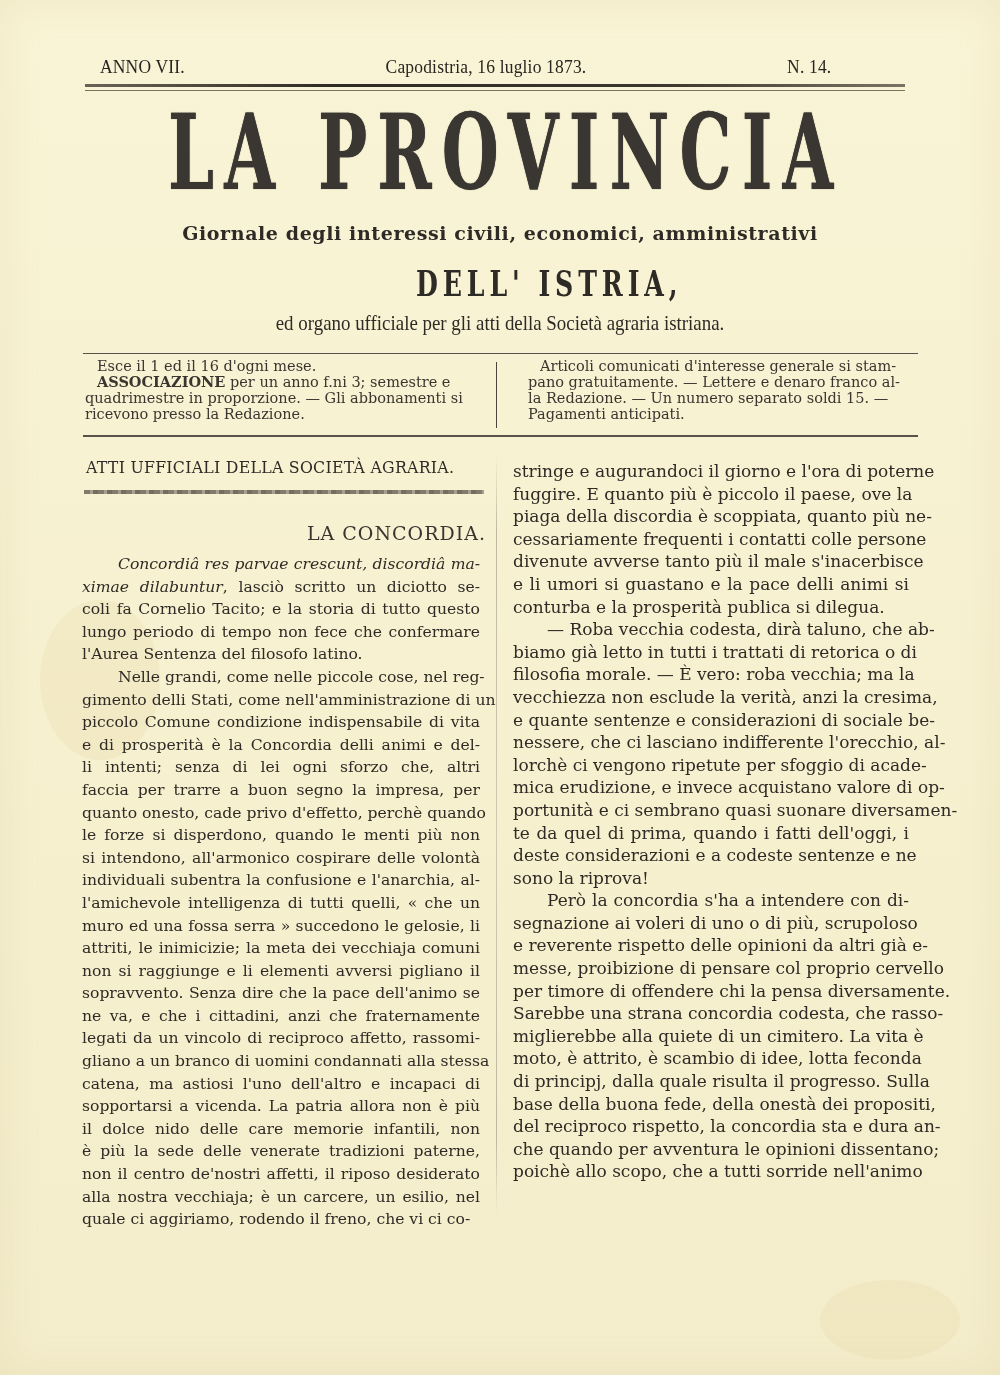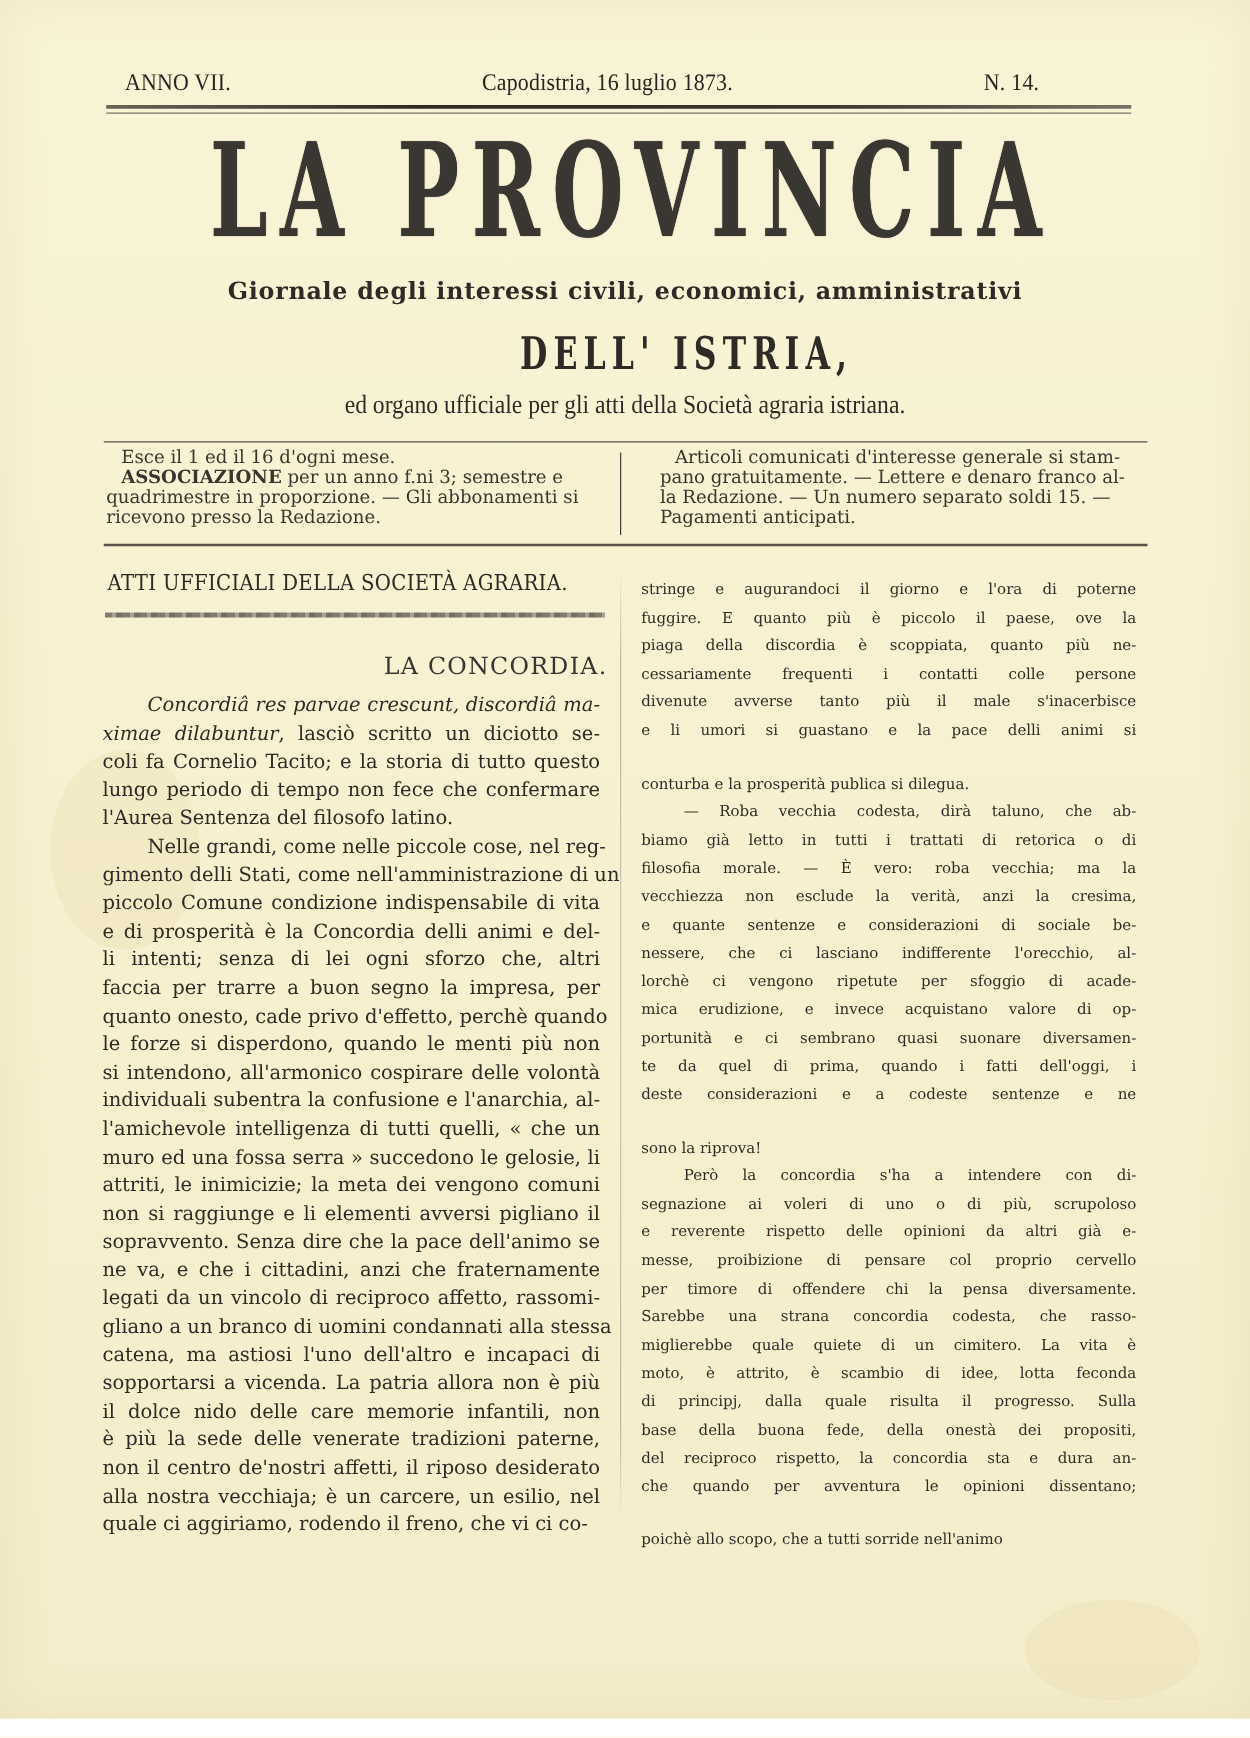--- a/index.html
+++ b/index.html
@@ -88,25 +88,25 @@
       position: absolute; top: 522px; left: 86px; width: 400px; text-align: right;
       font-size: 19px; color: #3a3530; letter-spacing: 1px;
       font-family: "DejaVu Serif", serif;
     }
     .col-divider {
       position: absolute; left: 496px; top: 455px; width: 1px; height: 760px;
       background: linear-gradient(180deg, transparent 0, #9a9080 10%, #b8ae9c 50%, #9a9080 90%, transparent 100%);
       opacity: 0.6;
     }
     .column {
-      position: absolute; font-size: 12px; line-height: 22.6px; color: #2f2a25;
+      position: absolute; font-size: 17px; line-height: 22.6px; color: #2f2a25;
       font-family: "DejaVu Serif", serif;
     }
     .column .line { white-space: nowrap; text-align: justify; text-align-last: justify; display: block; }
-    .column .line.last { text-align-last: left; margin-top: 20px; }
+    .column .line.last { text-align-last: left; }
     .column .line.indent { padding-left: 34px; }
     .col-right { top: 460px; left: 513px; width: 396px; }
     .col-left-wrap { position: absolute; top: 553px; left: 82px; width: 398px;
       font-size: 15.6px; line-height: 22.6px; color: #2f2a25; font-family: "DejaVu Serif", serif; }
     .col-left-wrap .line { white-space: nowrap; display: block; text-align: justify; text-align-last: justify; }
     .col-left-wrap .line.indent { padding-left: 36px; }
     .col-left-wrap .line.last { text-align-last: left; }
     .stain { position: absolute; border-radius: 50%; background: rgba(210,190,120,0.12); }
   </style>
 </head>
@@ -167,21 +167,21 @@
       <span class="line">piccolo Comune condizione indispensabile di vita</span>
       <span class="line">e di prosperità è la Concordia delli animi e del-</span>
       <span class="line">li intenti; senza di lei ogni sforzo che, altri</span>
       <span class="line">faccia per trarre a buon segno la impresa, per</span>
       <span class="line">quanto onesto, cade privo d'effetto, perchè quando</span>
       <span class="line">le forze si disperdono, quando le menti più non</span>
       <span class="line">si intendono, all'armonico cospirare delle volontà</span>
       <span class="line">individuali subentra la confusione e l'anarchia, al-</span>
       <span class="line">l'amichevole intelligenza di tutti quelli, « che un</span>
       <span class="line">muro ed una fossa serra » succedono le gelosie, li</span>
-      <span class="line">attriti, le inimicizie; la meta dei vengono comuni</span>
+      <span class="line">attriti, le inimicizie; la meta dei vecchiaja comuni</span>
       <span class="line">non si raggiunge e li elementi avversi pigliano il</span>
       <span class="line">sopravvento. Senza dire che la pace dell'animo se</span>
       <span class="line">ne va, e che i cittadini, anzi che fraternamente</span>
       <span class="line">legati da un vincolo di reciproco affetto, rassomi-</span>
       <span class="line">gliano a un branco di uomini condannati alla stessa</span>
       <span class="line">catena, ma astiosi l'uno dell'altro e incapaci di</span>
       <span class="line">sopportarsi a vicenda. La patria allora non è più</span>
       <span class="line">il dolce nido delle care memorie infantili, non</span>
       <span class="line">è più la sede delle venerate tradizioni paterne,</span>
       <span class="line">non il centro de'nostri affetti, il riposo desiderato</span>
@@ -207,21 +207,21 @@
       <span class="line">portunità e ci sembrano quasi suonare diversamen-</span>
       <span class="line">te da quel di prima, quando i fatti dell'oggi, i</span>
       <span class="line">deste considerazioni e a codeste sentenze e ne</span>
       <span class="line last">sono la riprova!</span>
       <span class="line indent">Però la concordia s'ha a intendere con di-</span>
       <span class="line">segnazione ai voleri di uno o di più, scrupoloso</span>
       <span class="line">e reverente rispetto delle opinioni da altri già e-</span>
       <span class="line">messe, proibizione di pensare col proprio cervello</span>
       <span class="line">per timore di offendere chi la pensa diversamente.</span>
       <span class="line">Sarebbe una strana concordia codesta, che rasso-</span>
-      <span class="line">miglierebbe quale quiete di un cimitero. La vita è</span>
+      <span class="line">miglierebbe alla quiete di un cimitero. La vita è</span>
       <span class="line">moto, è attrito, è scambio di idee, lotta feconda</span>
       <span class="line">di principj, dalla quale risulta il progresso. Sulla</span>
       <span class="line">base della buona fede, della onestà dei propositi,</span>
       <span class="line">del reciproco rispetto, la concordia sta e dura an-</span>
       <span class="line">che quando per avventura le opinioni dissentano;</span>
       <span class="line last">poichè allo scopo, che a tutti sorride nell'animo</span>
     </div>
 </div>
 <div class="page-bottom-edge"></div>
 

